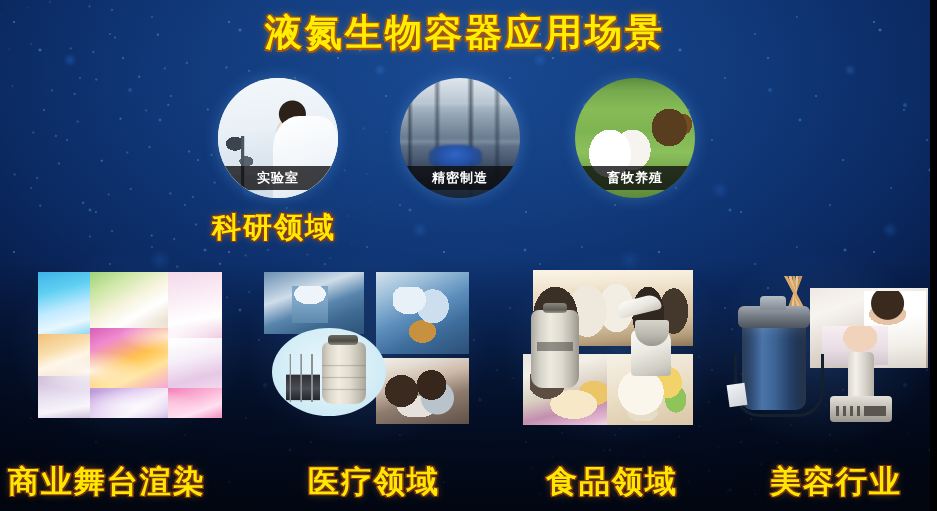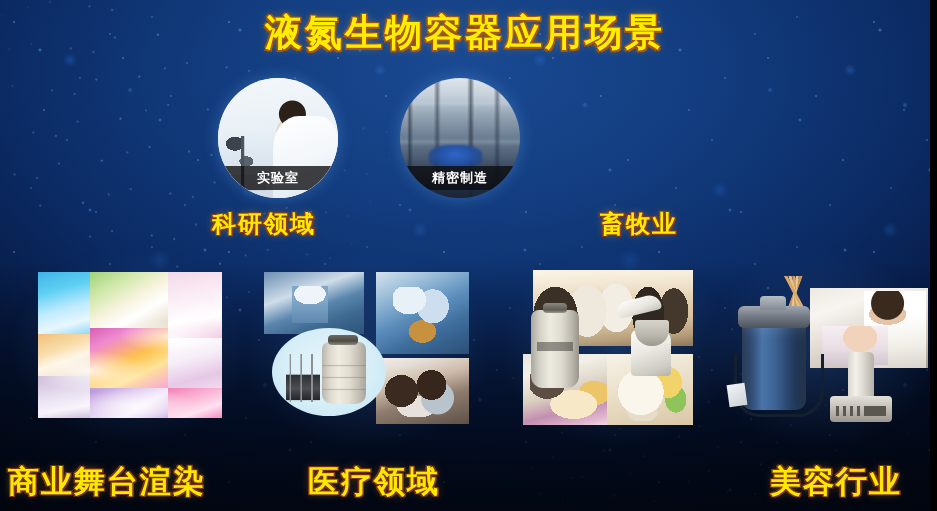--- a/index.html
+++ b/index.html
@@ -226,21 +226,21 @@
     background:
       radial-gradient(ellipse 40% 46% at 46% 50%, #55301a 0 100%, transparent),
       radial-gradient(ellipse 22% 26% at 76% 42%, #74401f 0 100%, transparent);
     opacity: .9;
   }
 
   
   .mid-label {
     position: absolute;
     font-family: "DejaVu Sans", sans-serif;
-    font-size: 24px;
+    font-size: 29px;
     font-weight: bold;
     letter-spacing: 2px;
     color: #ffea00;
     white-space: nowrap;
     text-shadow:
       -1.4px -1.4px 0 #8c3b14, 1.4px -1.4px 0 #8c3b14,
       -1.4px  1.4px 0 #8c3b14, 1.4px  1.4px 0 #8c3b14,
       0 0 8px rgba(255,180,50,.4);
   }
 
@@ -565,23 +565,26 @@
   <div class="circle" style="left:400px; top:78px;">
     <div class="photo ph-mach"></div>
     <div class="cap">精密制造</div>
   </div>
 
   <div class="circle" style="left:218px; top:78px;">
     <div class="photo ph-lab"></div>
     <div class="cap">实验室</div>
   </div>
 
+  <div class="circle" style="left:575px; top:78px;">
+    <div class="photo ph-cow"></div>
+    <div class="cap">畜牧养殖</div>
+  </div>
 
   <div class="mid-label" style="left:212px; top:208px;">科研领域</div>
-  <div class="mid-label" style="left:600px; top:208px;">畜牧业</div>
 
   <div class="glow" style="left:10px; top:250px; width:240px; height:195px;"></div>
   <div class="collage stage-wrap">
     <div class="sg sg1"></div>
     <div class="sg sg2"></div>
     <div class="sg sg3"></div>
     <div class="sg sg4"></div>
     <div class="sg sg5"></div>
     <div class="sg sg6"></div>
     <div class="sg sg7"></div>
@@ -627,15 +630,16 @@
     <div class="bt-tag"></div>
     <div class="bt-machine">
       <div class="bt-machine-col"></div>
       <div class="bt-machine-base"></div>
       <div class="bt-machine-ctrl"></div>
     </div>
   </div>
 
   <div class="bot-label" style="left:8px;">商业舞台渲染</div>
   <div class="bot-label" style="left:308px;">医疗领域</div>
+  <div class="bot-label" style="left:546px;">食品领域</div>
   <div class="bot-label" style="left:770px;margin-top:19px;">美容行业</div>
 
 </div>
 
 </body></html>

